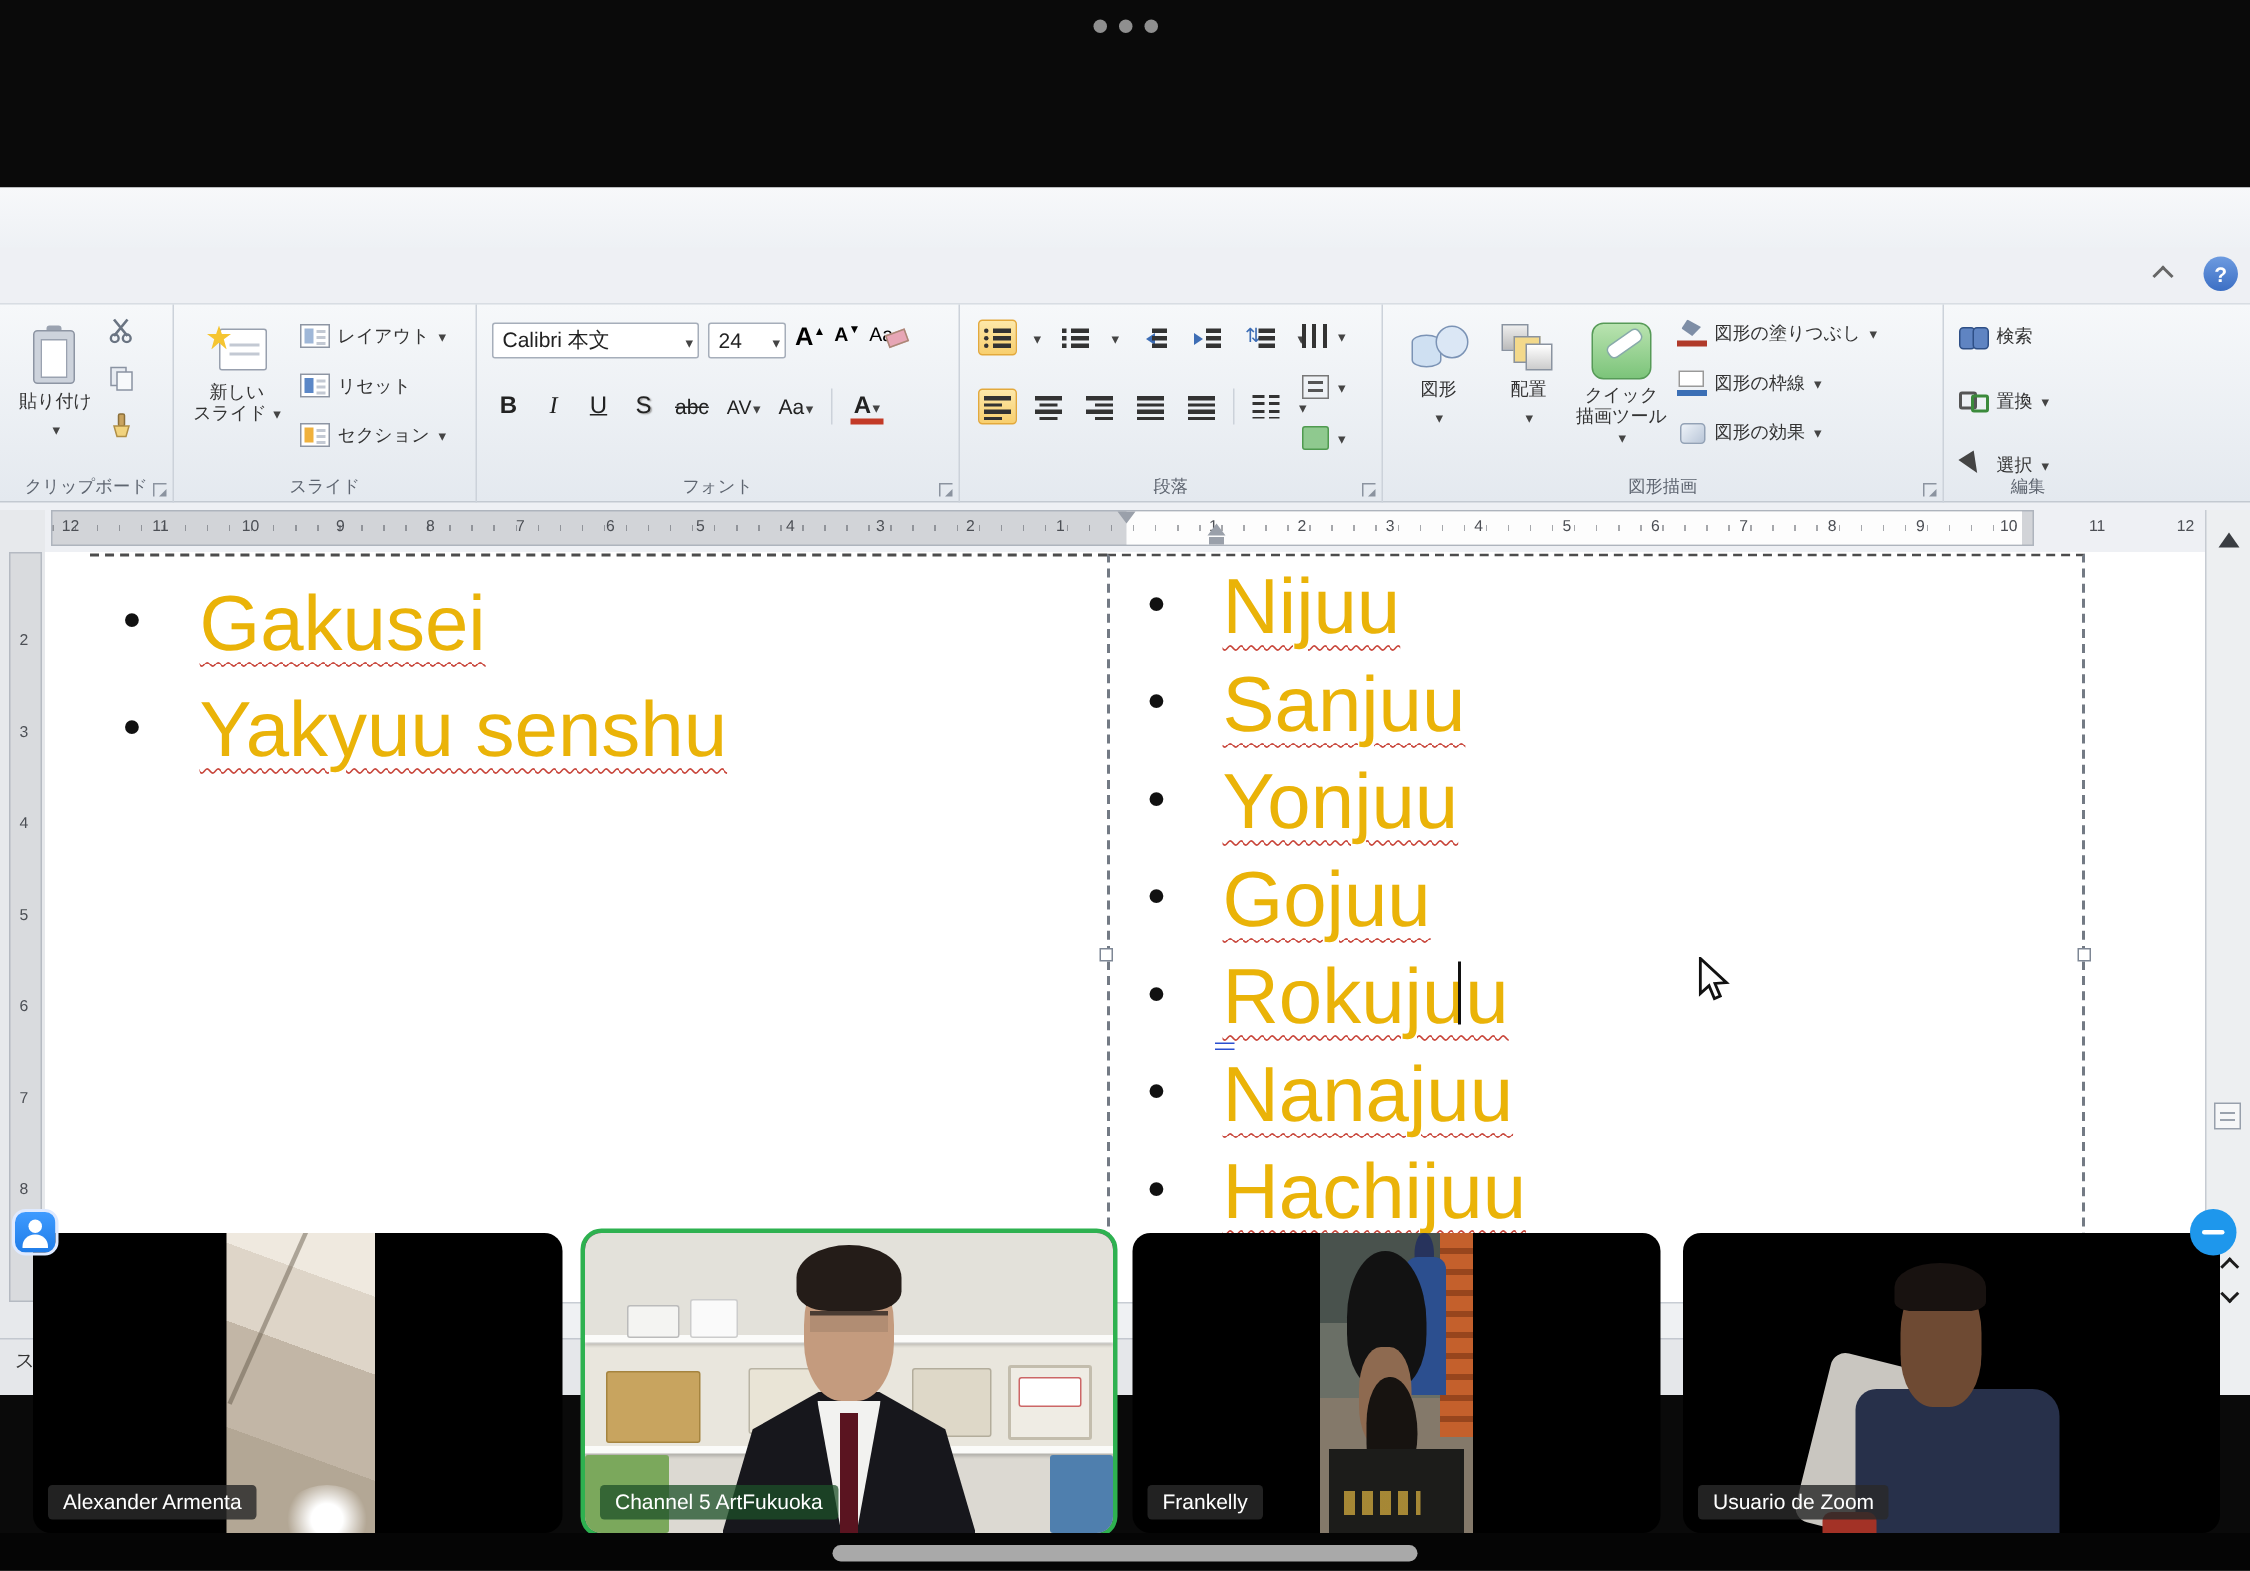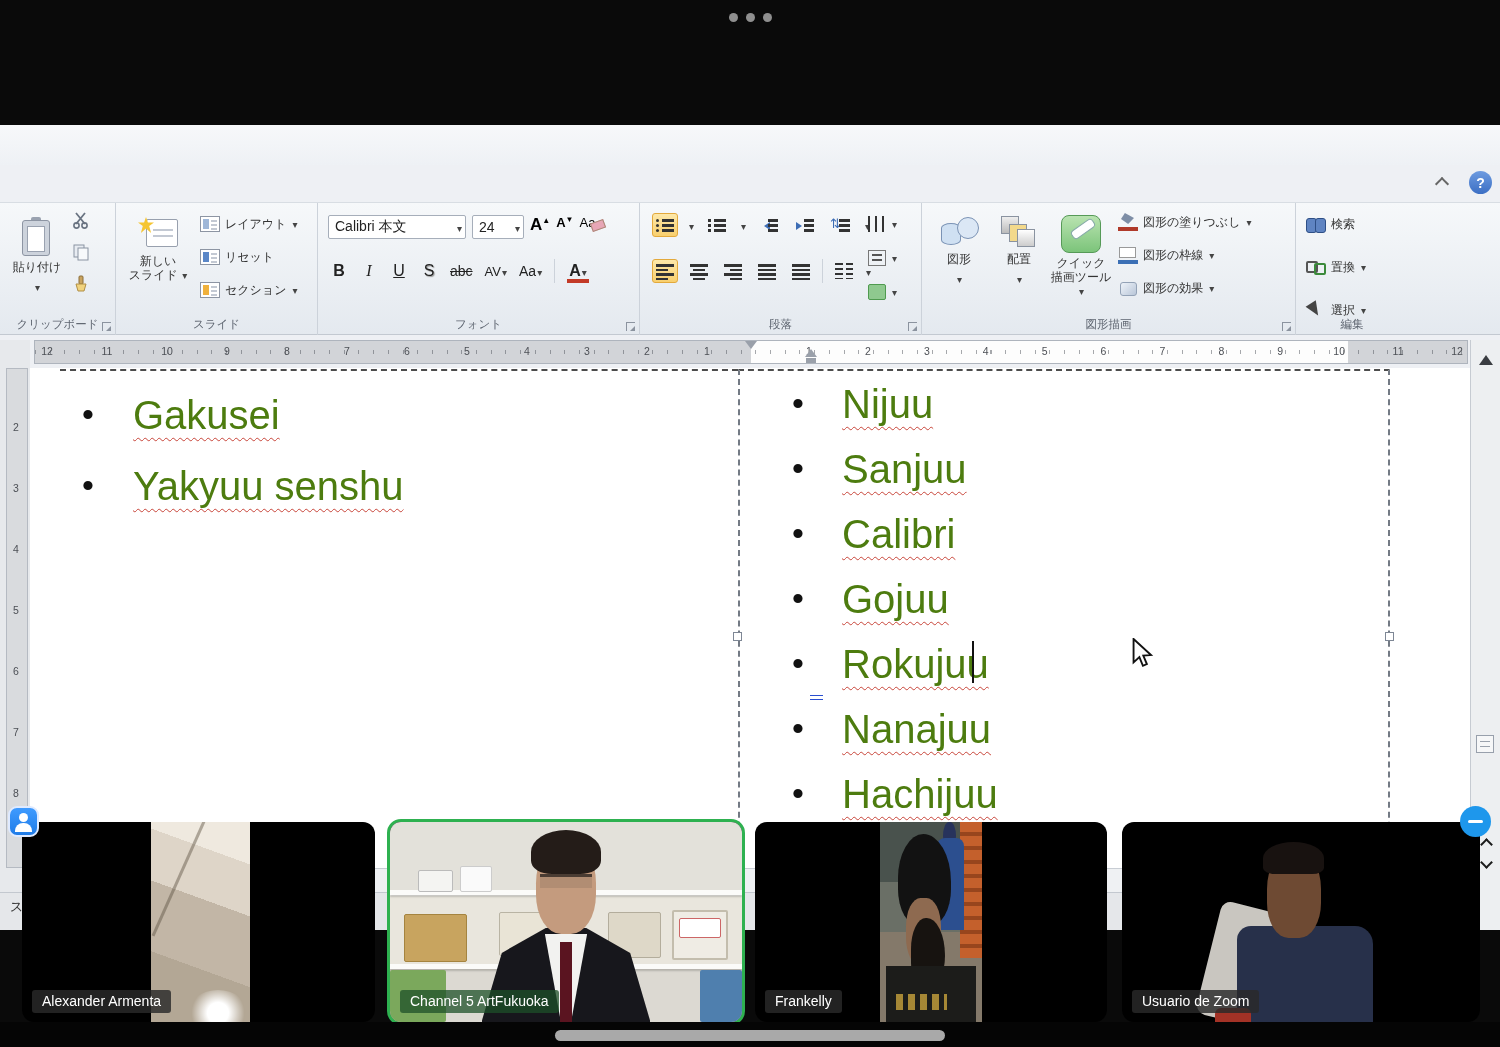--- a/index.html
+++ b/index.html
@@ -157,21 +157,21 @@
   .find-ic::before { left:0; } .find-ic::after { right:0; }
   .repl-ic { width:20px; height:16px; position:relative; }
   .repl-ic::before { content:""; position:absolute; left:0; top:2px; width:8px; height:8px; border:2px solid #555; border-radius:2px; }
   .repl-ic::after { content:""; position:absolute; right:0; bottom:0; width:8px; height:8px; border:2px solid #3b8a3b; border-radius:2px; }
   .sel-ic { width:20px; height:16px; position:relative; }
   .sel-ic::before { content:""; position:absolute; left:4px; top:0; width:0; height:0; border:6px solid transparent; border-top:14px solid #444; transform:rotate(-32deg); }
 
   
   .corner-box { position:absolute; left:8px; top:341px; width:22px; height:22px; background:#f4f5f7; border:1px solid #aeb4bd; display:flex; align-items:center; justify-content:center; }
   .tabsel-ic { width:9px; height:9px; border-left:2px solid #222; border-bottom:2px solid #222; }
-  .hruler { position:absolute; left:34px; top:340px; width:1434px; height:24px; background:#d2d4d8; border:1px solid #aeb4bd; }
+  .hruler { position:absolute; left:34px; top:340px; width:1322px; height:24px; background:#d2d4d8; border:1px solid #aeb4bd; }
   .hruler .active { position:absolute; left:716px; top:0; width:597px; height:22px; background:#fdfdfd; }
   .hruler .nums { position:absolute; top:4px; height:14px; display:flex; justify-content:space-between; font-size:10.5px; color:#4c4f55; }
   .hruler .nums span { width:16px; text-align:center; }
   .nums-left { left:4px; width:676px; }
   .nums-right { left:766px; width:664px; }
   .ticks { position:absolute; left:0; right:0; top:9px; height:4px; background:repeating-linear-gradient(90deg, rgba(80,84,92,.5) 0 1px, transparent 1px 14.7px); }
   .ind-first { position:absolute; left:710px; top:0; width:0; height:0; border:6px solid transparent; border-top:8px solid #9aa0aa; }
   .ind-hang { position:absolute; left:770px; bottom:6px; width:0; height:0; border:6px solid transparent; border-bottom:8px solid #9aa0aa; }
   .ind-box { position:absolute; left:771px; bottom:0; width:10px; height:5px; background:#9aa0aa; }
   .vruler { position:absolute; left:6px; top:368px; width:22px; height:500px; background:#d9dbde; border:1px solid #b5bac2; font-size:10.5px; color:#4c4f55; }
@@ -184,28 +184,28 @@
   .statusbar { position:absolute; left:0; top:892px; width:1470px; height:38px; background:#e5e7ea; border-top:1px solid #c3c8cf; font-size:13px; color:#333; }
   .statusbar span { position:absolute; left:10px; top:5px; }
   .vscroll { position:absolute; left:1470px; top:340px; width:30px; height:590px; background:#edeff1; border-left:1px solid #c6cbd2; }
   .vs-up { position:absolute; left:8px; top:8px; width:0; height:0; border:7px solid transparent; border-bottom:10px solid #3a3d42; }
   .vs-thumb { position:absolute; left:5px; top:395px; width:18px; height:18px; background:#f6f7f8; border:1px solid #98a0ac; background-image:repeating-linear-gradient(#9aa2ad 3px 4.5px, transparent 4.5px 8px); background-size:10px 12px; background-position:center; background-repeat:no-repeat; }
   .chev { position:absolute; left:11px; width:9px; height:9px; border-left:2.5px solid #1b1b1b; border-top:2.5px solid #1b1b1b; }
   .chev.up { transform:rotate(45deg); }
   .chev.dn { transform:rotate(225deg); }
 
   
-  .sl-list { position:absolute; font-size:40px; color:#4d7c0f; }
+  .sl-list { position:absolute; font-size:52px; color:#eab308; }
   .sl-li { position:relative; padding-left:50px; display:flex; align-items:center; }
   .sl-li::before { content:"•"; position:absolute; left:0; top:50%; transform:translateY(-54%); font-size:34px; color:#111; }
   .sl-li span { text-decoration:underline; text-decoration-style:wavy; text-decoration-color:#c8453a; text-decoration-thickness:1px; text-underline-offset:8px; }
   .list-left { left:60px; top:380px; }
   .list-left .sl-li { height:71px; padding-left:73px; }
   .list-left .sl-li::before { left:22px; }
-  .list-right { left:792px; top:372px; }
+  .list-right { left:765px; top:372px; }
   .list-right .sl-li { height:65px; }
   .placeholder-border { position:absolute; left:738px; top:369px; width:652px; height:499px; border-top:2px dashed #4c4c4c; border-left:2px dashed #737a84; border-right:2px dashed #737a84; pointer-events:none; }
   .top-dash-left { position:absolute; left:60px; top:369px; width:678px; height:0; border-top:2px dashed #4c4c4c; }
   .handle { position:absolute; width:9px; height:9px; background:#fff; border:1px solid #7e8795; }
   .caret { position:absolute; left:972px; top:641px; width:2px; height:42px; background:#111; }
   .ac-mark { position:absolute; left:810px; top:695px; width:13px; height:5px; border-top:1.6px solid #2a4fd0; border-bottom:1.6px solid #2a4fd0; }
   .cursor-arrow { position:absolute; left:1130px; top:638px; }
 
   
   .tile { position:absolute; top:822px; height:200px; background:#000; border-radius:12px; overflow:hidden;text-align:right; }
@@ -626,21 +626,21 @@
       </div>
   </div>
   <div class="sl-list list-right">
     <div class="sl-li">
         <span>Nijuu</span>
       </div>
     <div class="sl-li">
         <span>Sanjuu</span>
       </div>
     <div class="sl-li">
-        <span>Calibri</span>
+        <span>Yonjuu</span>
       </div>
     <div class="sl-li">
         <span>Gojuu</span>
       </div>
     <div class="sl-li">
         <span>Rokujuu</span>
       </div>
     <div class="sl-li">
         <span>Nanajuu</span>
       </div>

